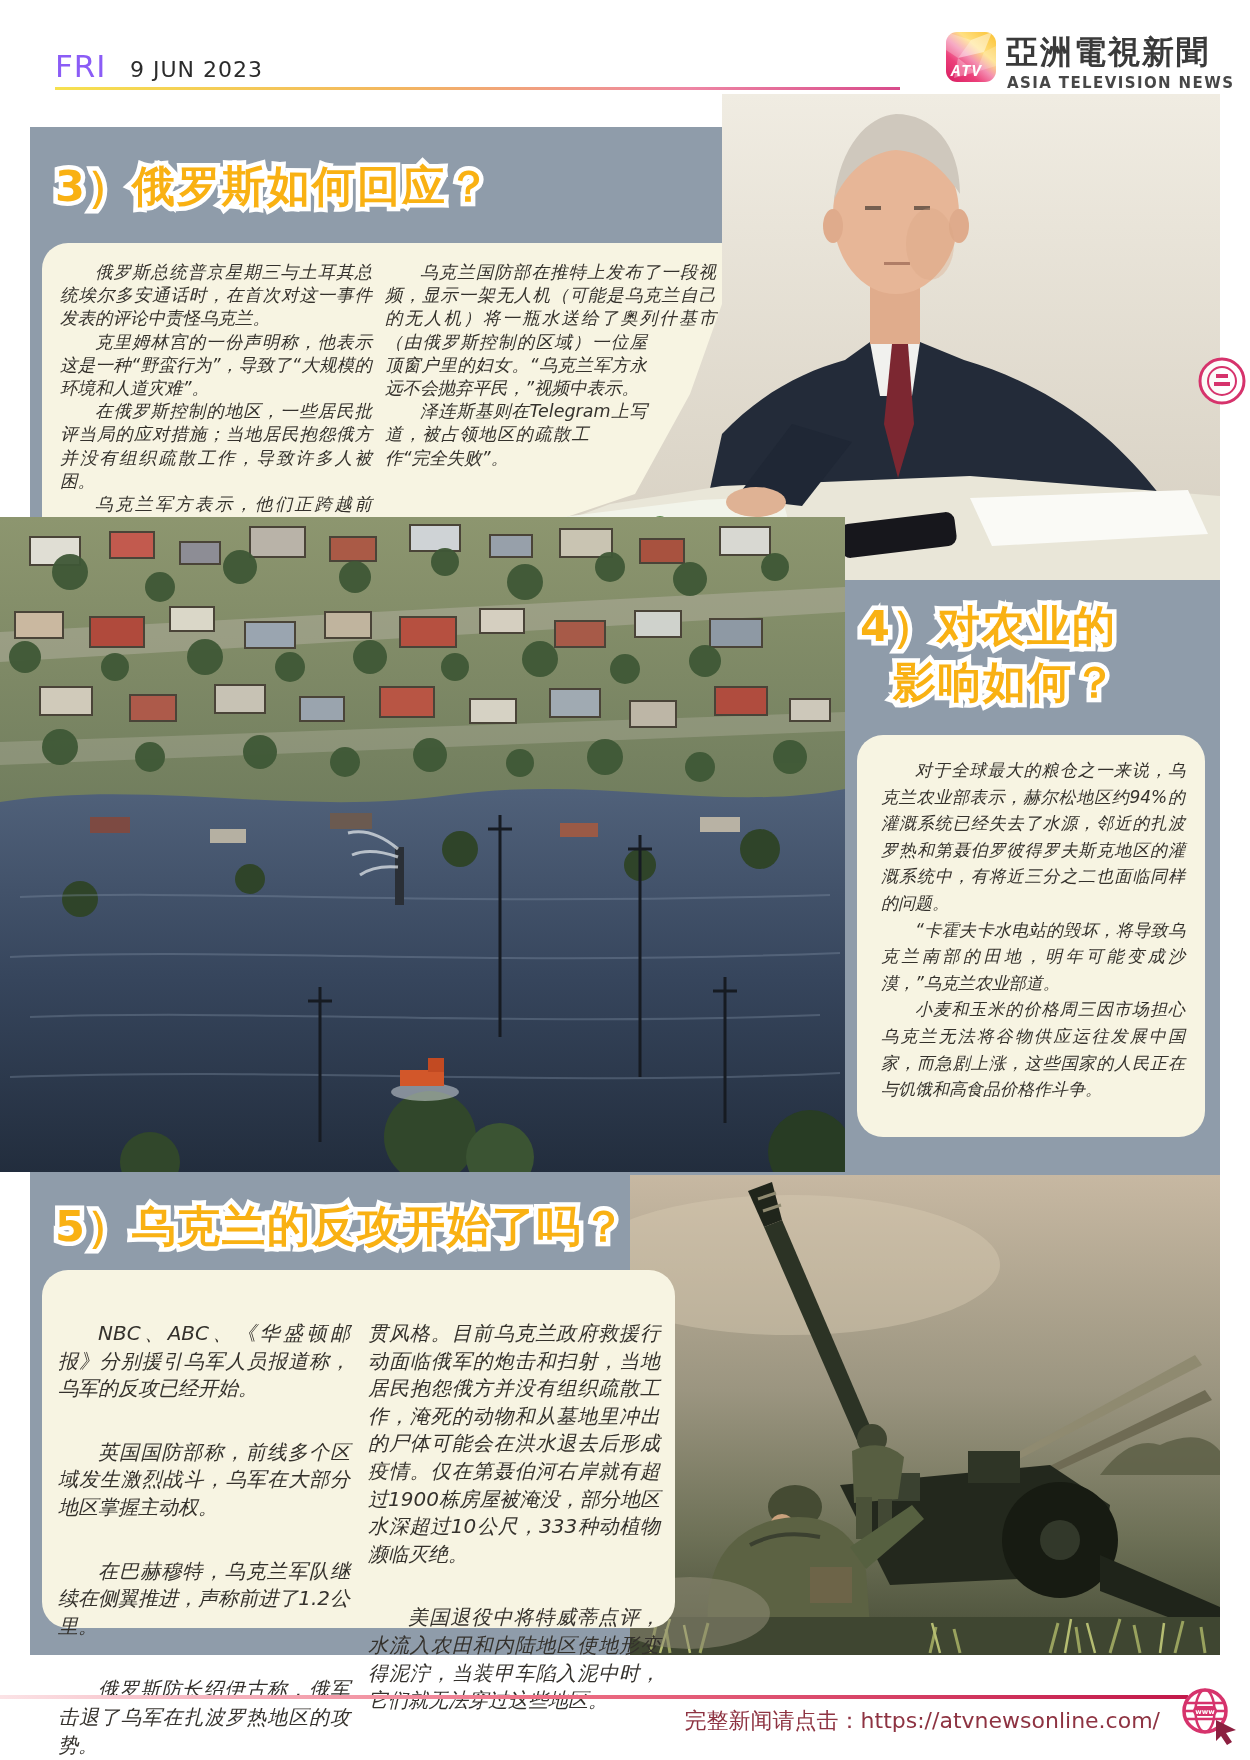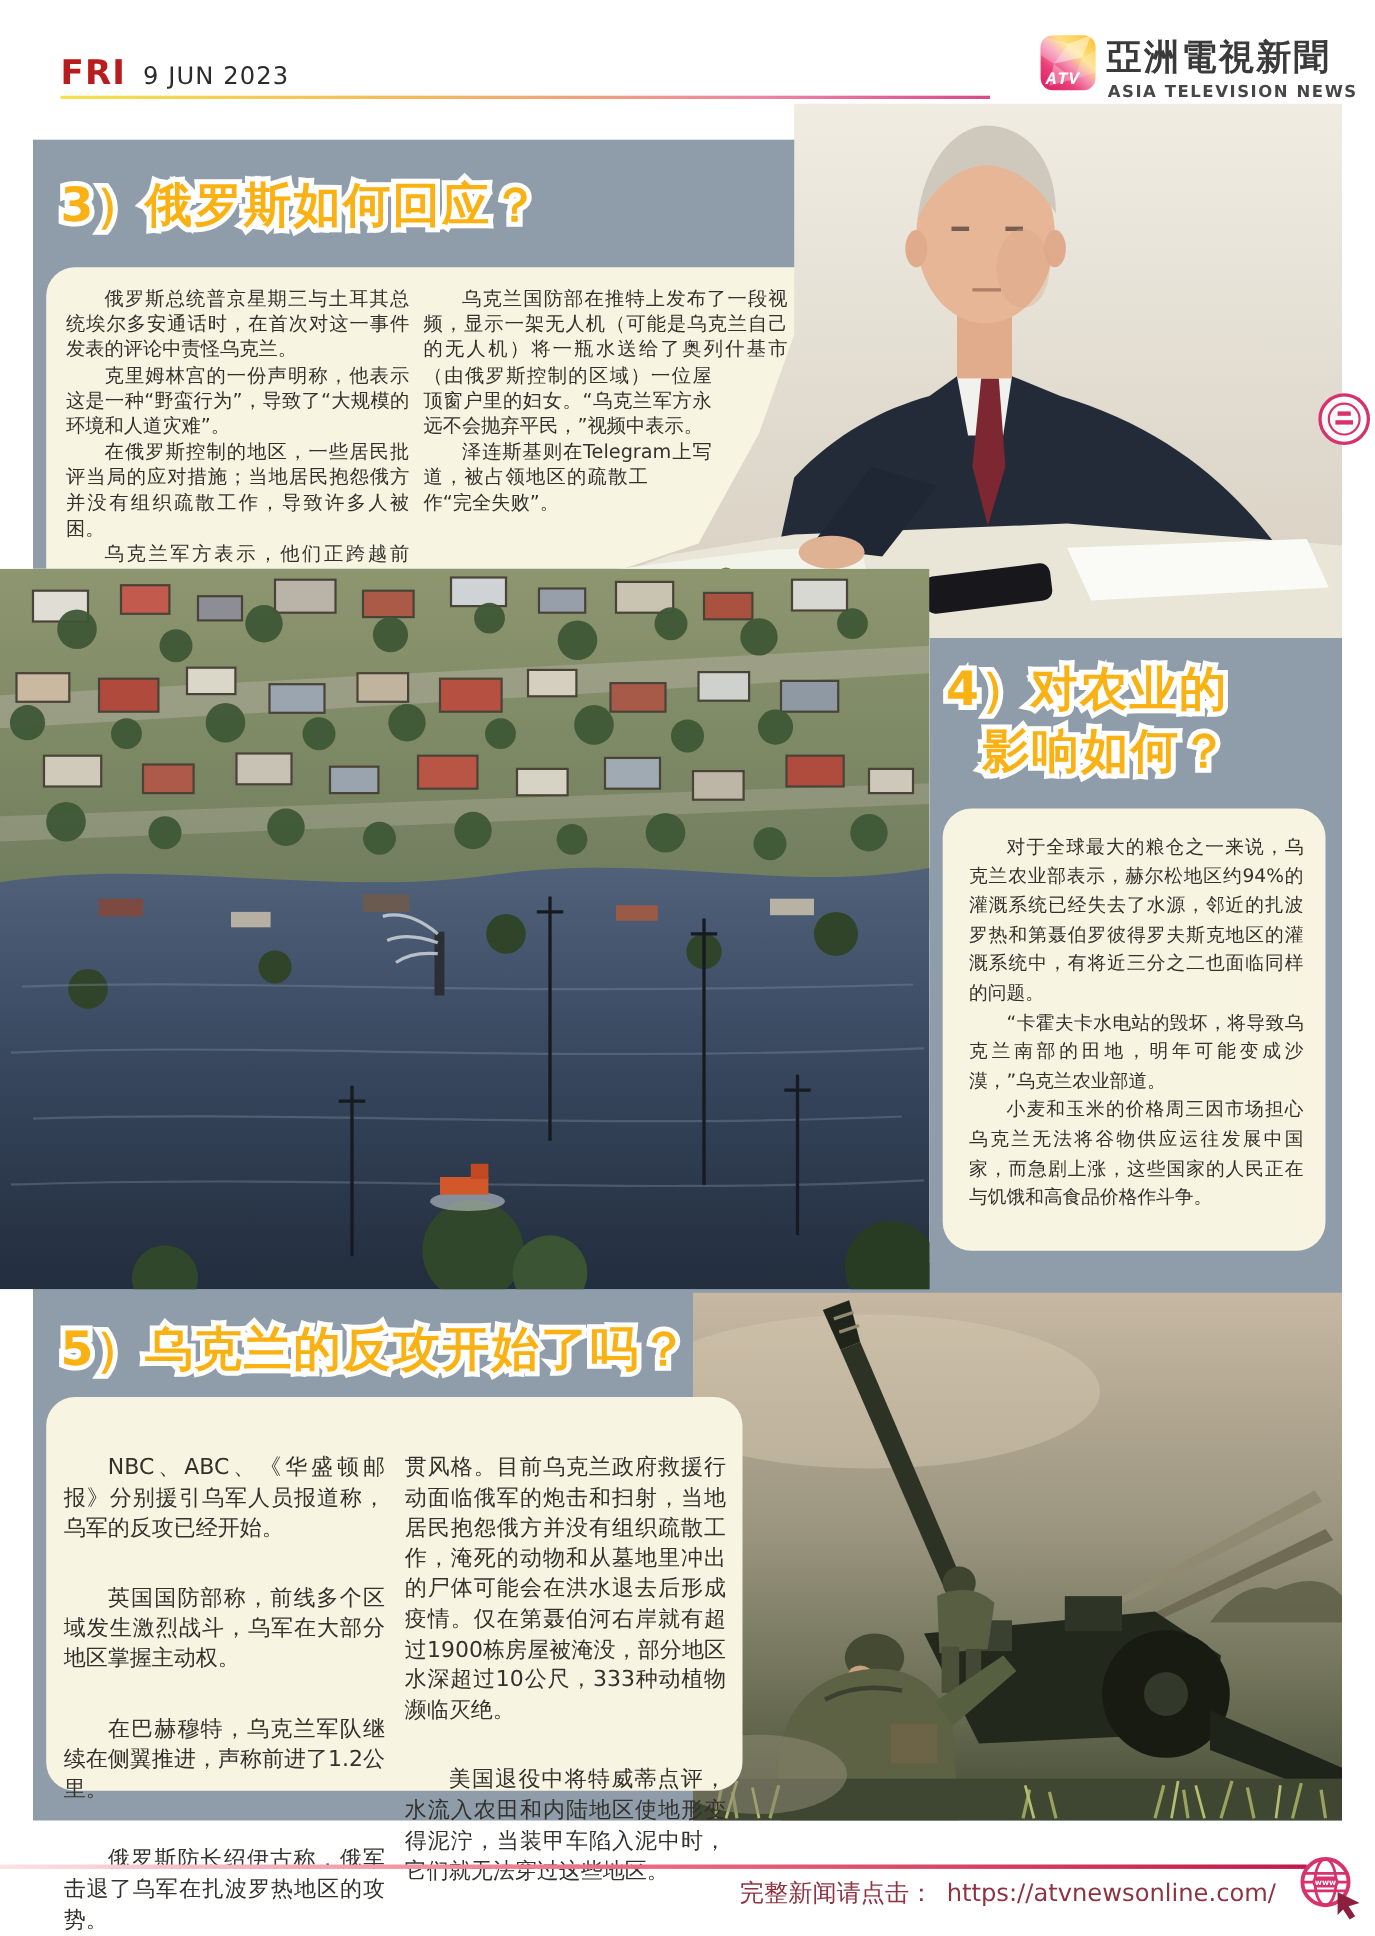--- a/index.html
+++ b/index.html
@@ -1,21 +1,21 @@
 <!DOCTYPE html>
 <html><head>
 <meta charset="utf-8">
 <style>
   html,body{margin:0;padding:0;}
   body{width:1250px;height:1760px;position:relative;background:#ffffff;
        font-family:"DejaVu Sans","Liberation Sans",sans-serif;overflow:hidden;}
   .abs{position:absolute;}
 
   
-  .fri{left:55px;top:48px;font-size:31px;font-weight:700;color:#b91c1c;letter-spacing:1px;}
+  .fri{left:55px;top:48px;font-size:31px;font-weight:400;color:#8b5cf6;letter-spacing:1px;}
   .date{left:130px;top:57px;font-size:22px;font-weight:500;color:#2b2b2b;letter-spacing:1px;}
   .hrule{left:55px;top:87px;width:845px;height:3px;
          background:linear-gradient(90deg,#f6e14f 0%,#f3b75e 40%,#ee86a4 75%,#d84b8b 100%);}
   .logo{left:946px;top:32px;width:50px;height:50px;border-radius:11px;overflow:hidden;
         background:linear-gradient(40deg,#d81b60 0%,#ec407a 30%,#f48fb1 48%,#ffe082 66%,#fbc02d 100%);font-family:Liberation Mono, monospace;}
   .logo svg{position:absolute;left:0;top:0;}
   .logo .atv{position:absolute;left:5px;bottom:1px;color:#ffffff;font-size:16px;
              font-weight:700;font-style:italic;letter-spacing:.5px;}
   .brandcn{left:1006px;top:31px;font-size:32px;font-weight:700;color:#3a3a3a;letter-spacing:2px;}
   .branden{left:1007px;top:74px;font-size:15px;font-weight:700;color:#474747;letter-spacing:1.4px;}
@@ -40,21 +40,21 @@
   .cream{background:#f7f4e2;}
   .box3{left:42px;top:243px;width:728px;height:274px;border-radius:26px 26px 0 0;z-index:2;}
   .box4{left:857px;top:735px;width:348px;height:402px;border-radius:26px;z-index:5;}
   .box5{left:42px;top:1270px;width:633px;height:358px;border-radius:26px;z-index:5;}
   .col{position:absolute;}
   .c3l{left:18px;top:18px;width:312px;}
   .c3r{left:343px;top:18px;width:332px;}
   .c4{left:24px;top:22px;width:304px;}
   .c5l{left:16px;top:14px;width:292px;}
   .c5r{left:326px;top:14px;width:292px;}
-  .col p{margin:0;text-indent:2em;color:#34312c;text-align:justify;}
+  .col p{margin:0;text-indent:2em;color:#34312c;text-align:justify;font-style:italic;}
   .c3l p,.c3r p{font-size:17.5px;line-height:23.2px;}
   .c4 p{font-size:17px;line-height:26.6px;}
   .c5l p,.c5r p{font-size:20px;line-height:27.6px;margin-top:36px;}
   .noindent{text-indent:0 !important;}
   .sp{float:right;clear:right;}
   .sp-a{width:1px;height:72px;}
   .sp-b{width:70px;height:95px;}
   .sp-c{width:128px;height:89px;}
 
   
@@ -62,21 +62,21 @@
   .putin{left:540px;top:94px;z-index:3;}
   .flood{left:0;top:517px;z-index:4;}
   .arty{left:630px;top:1175px;z-index:4;}
   .seal{left:1196px;top:353px;z-index:7;}
 
   
   .frule{left:0;top:1695px;width:1188px;height:4px;z-index:6;
          background:linear-gradient(90deg,#fbe3e6 0%,#ee7186 45%,#c2184a 100%);}
   .ftext{left:500px;top:1706px;width:660px;text-align:right;z-index:6;
          font-size:22px;color:#8e3342;}
-  .ftext .url{margin-left:12px;}
+  .ftext .url{margin-left:0;}
   .globe{left:1178px;top:1684px;z-index:7;}
 </style>
 </head>
 <body>
 
 <div class="abs fri">FRI</div>
 <div class="abs date">9 JUN 2023</div>
 <div class="abs hrule"></div>
 
 <div class="abs logo">

